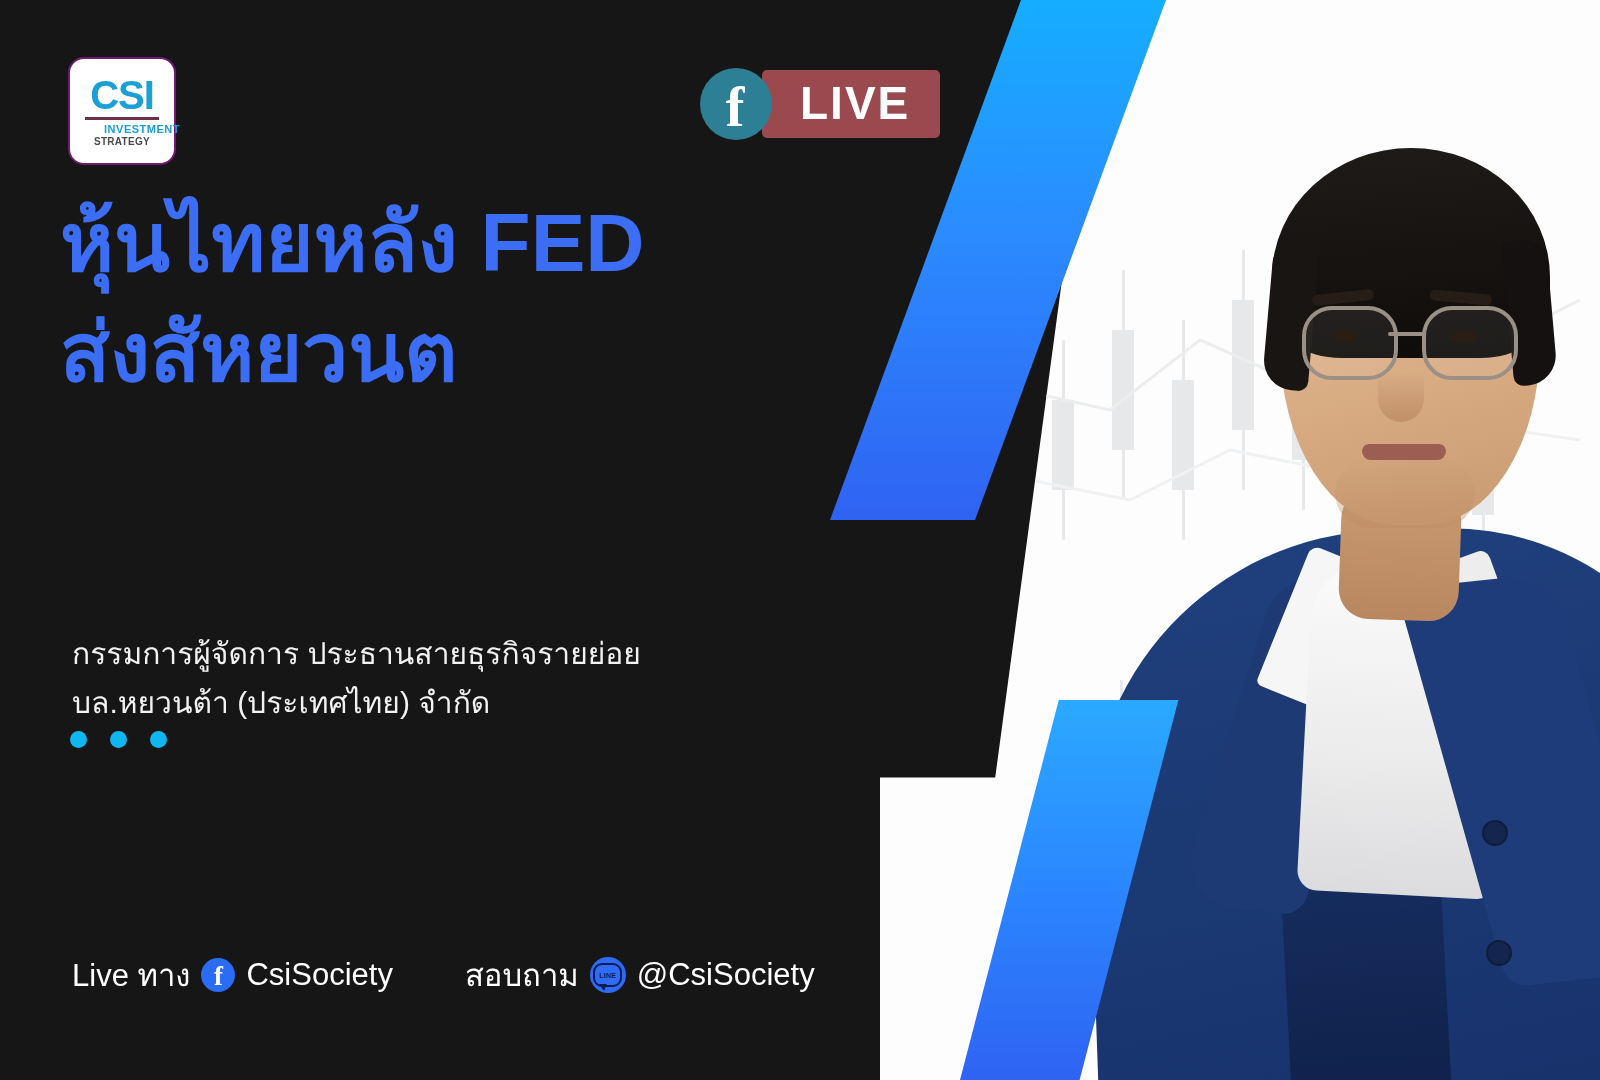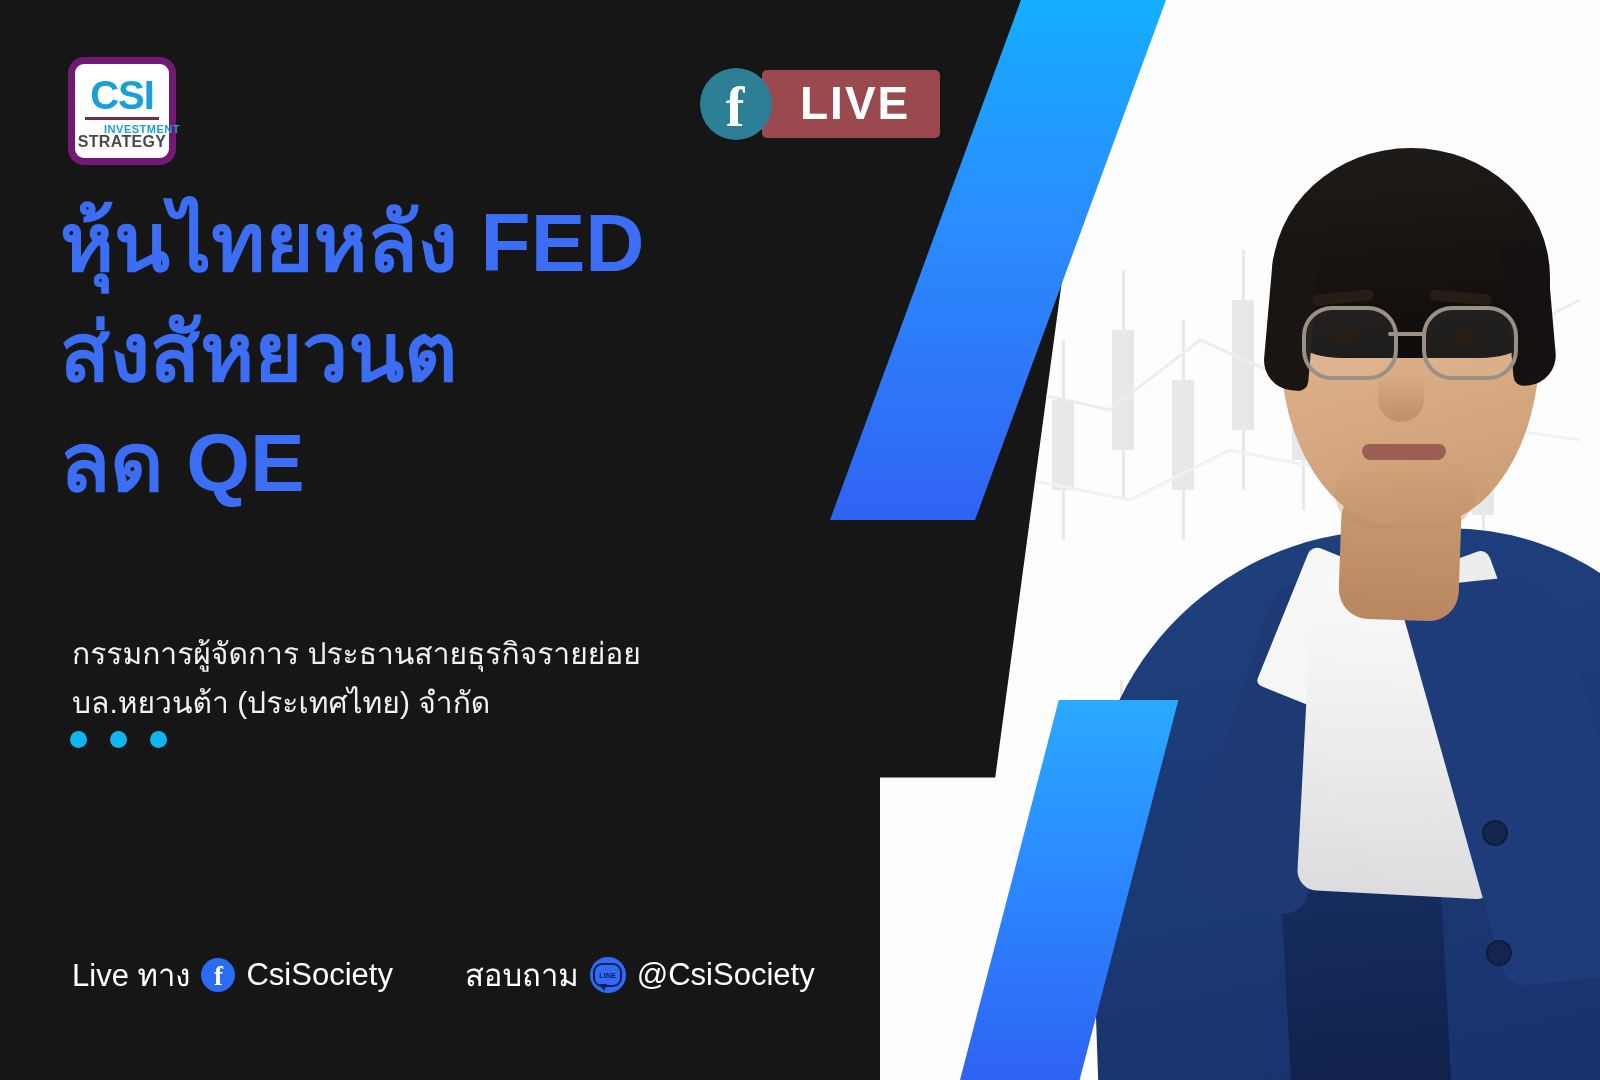--- a/index.html
+++ b/index.html
@@ -212,21 +212,21 @@
     width:520px;height:380px;
     clip-path:polygon(19% 0%, 42% 0%, 23% 100%, 0% 100%);
     background:linear-gradient(180deg,#2aa9ff 0%,#2b86ff 50%,#2f63f2 100%);
   }
 
   
   .logo{
     position:absolute;left:68px;top:57px;
     width:108px;height:108px;
     background:#ffffff;
-    border:7px solid #701a75;
+    border:2px solid #701a75;
     border-radius:16px;
     box-sizing:border-box;
     display:flex;flex-direction:column;
     align-items:center;justify-content:center;
     padding-top:2px;
   }
   .logo-csi{
     font-family:"Liberation Sans",sans-serif;
     font-weight:bold;
     font-size:40px;
@@ -234,21 +234,21 @@
     color:#1a9fd6;
     letter-spacing:-1px;
   }
   .logo-rule{
     width:74px;height:3px;background:#6d3048;margin:3px 0 3px;
   }
   .logo-sub1{
     font-size:11px;font-weight:bold;color:#1a9fd6;letter-spacing:.5px;line-height:12px;margin-left:40px;
   }
   .logo-sub2{
-    font-size:16px;font-weight:bold;color:#4a4a4a;letter-spacing:.3px;line-height:13px;
+    font-size:10px;font-weight:bold;color:#4a4a4a;letter-spacing:.3px;line-height:13px;
   }
 
   
   .live-row{
     position:absolute;left:700px;top:68px;
     display:flex;align-items:center;
   }
   .fb-circle{
     width:72px;height:72px;border-radius:50%;
     background:#2d7f96;
@@ -450,21 +450,20 @@
       <div class="fb-f">f</div>
     </div>
     <div class="live-badge">
       <div class="live-text">LIVE</div>
     </div>
   </div>
 
   <div class="headline">
     <div>หุ้นไทยหลัง FED</div>
     <div>ส่งสัหยวนต</div>
-    <div>ลด QE</div>
   </div>
 
   <div class="speaker-role">
     <div>กรรมการผู้จัดการ ประธานสายธุรกิจรายย่อย</div>
     <div>บล.หยวนต้า (ประเทศไทย) จำกัด</div>
   </div>
 
   <div class="dots">
     <div class="dot"></div>
     <div class="dot"></div>

